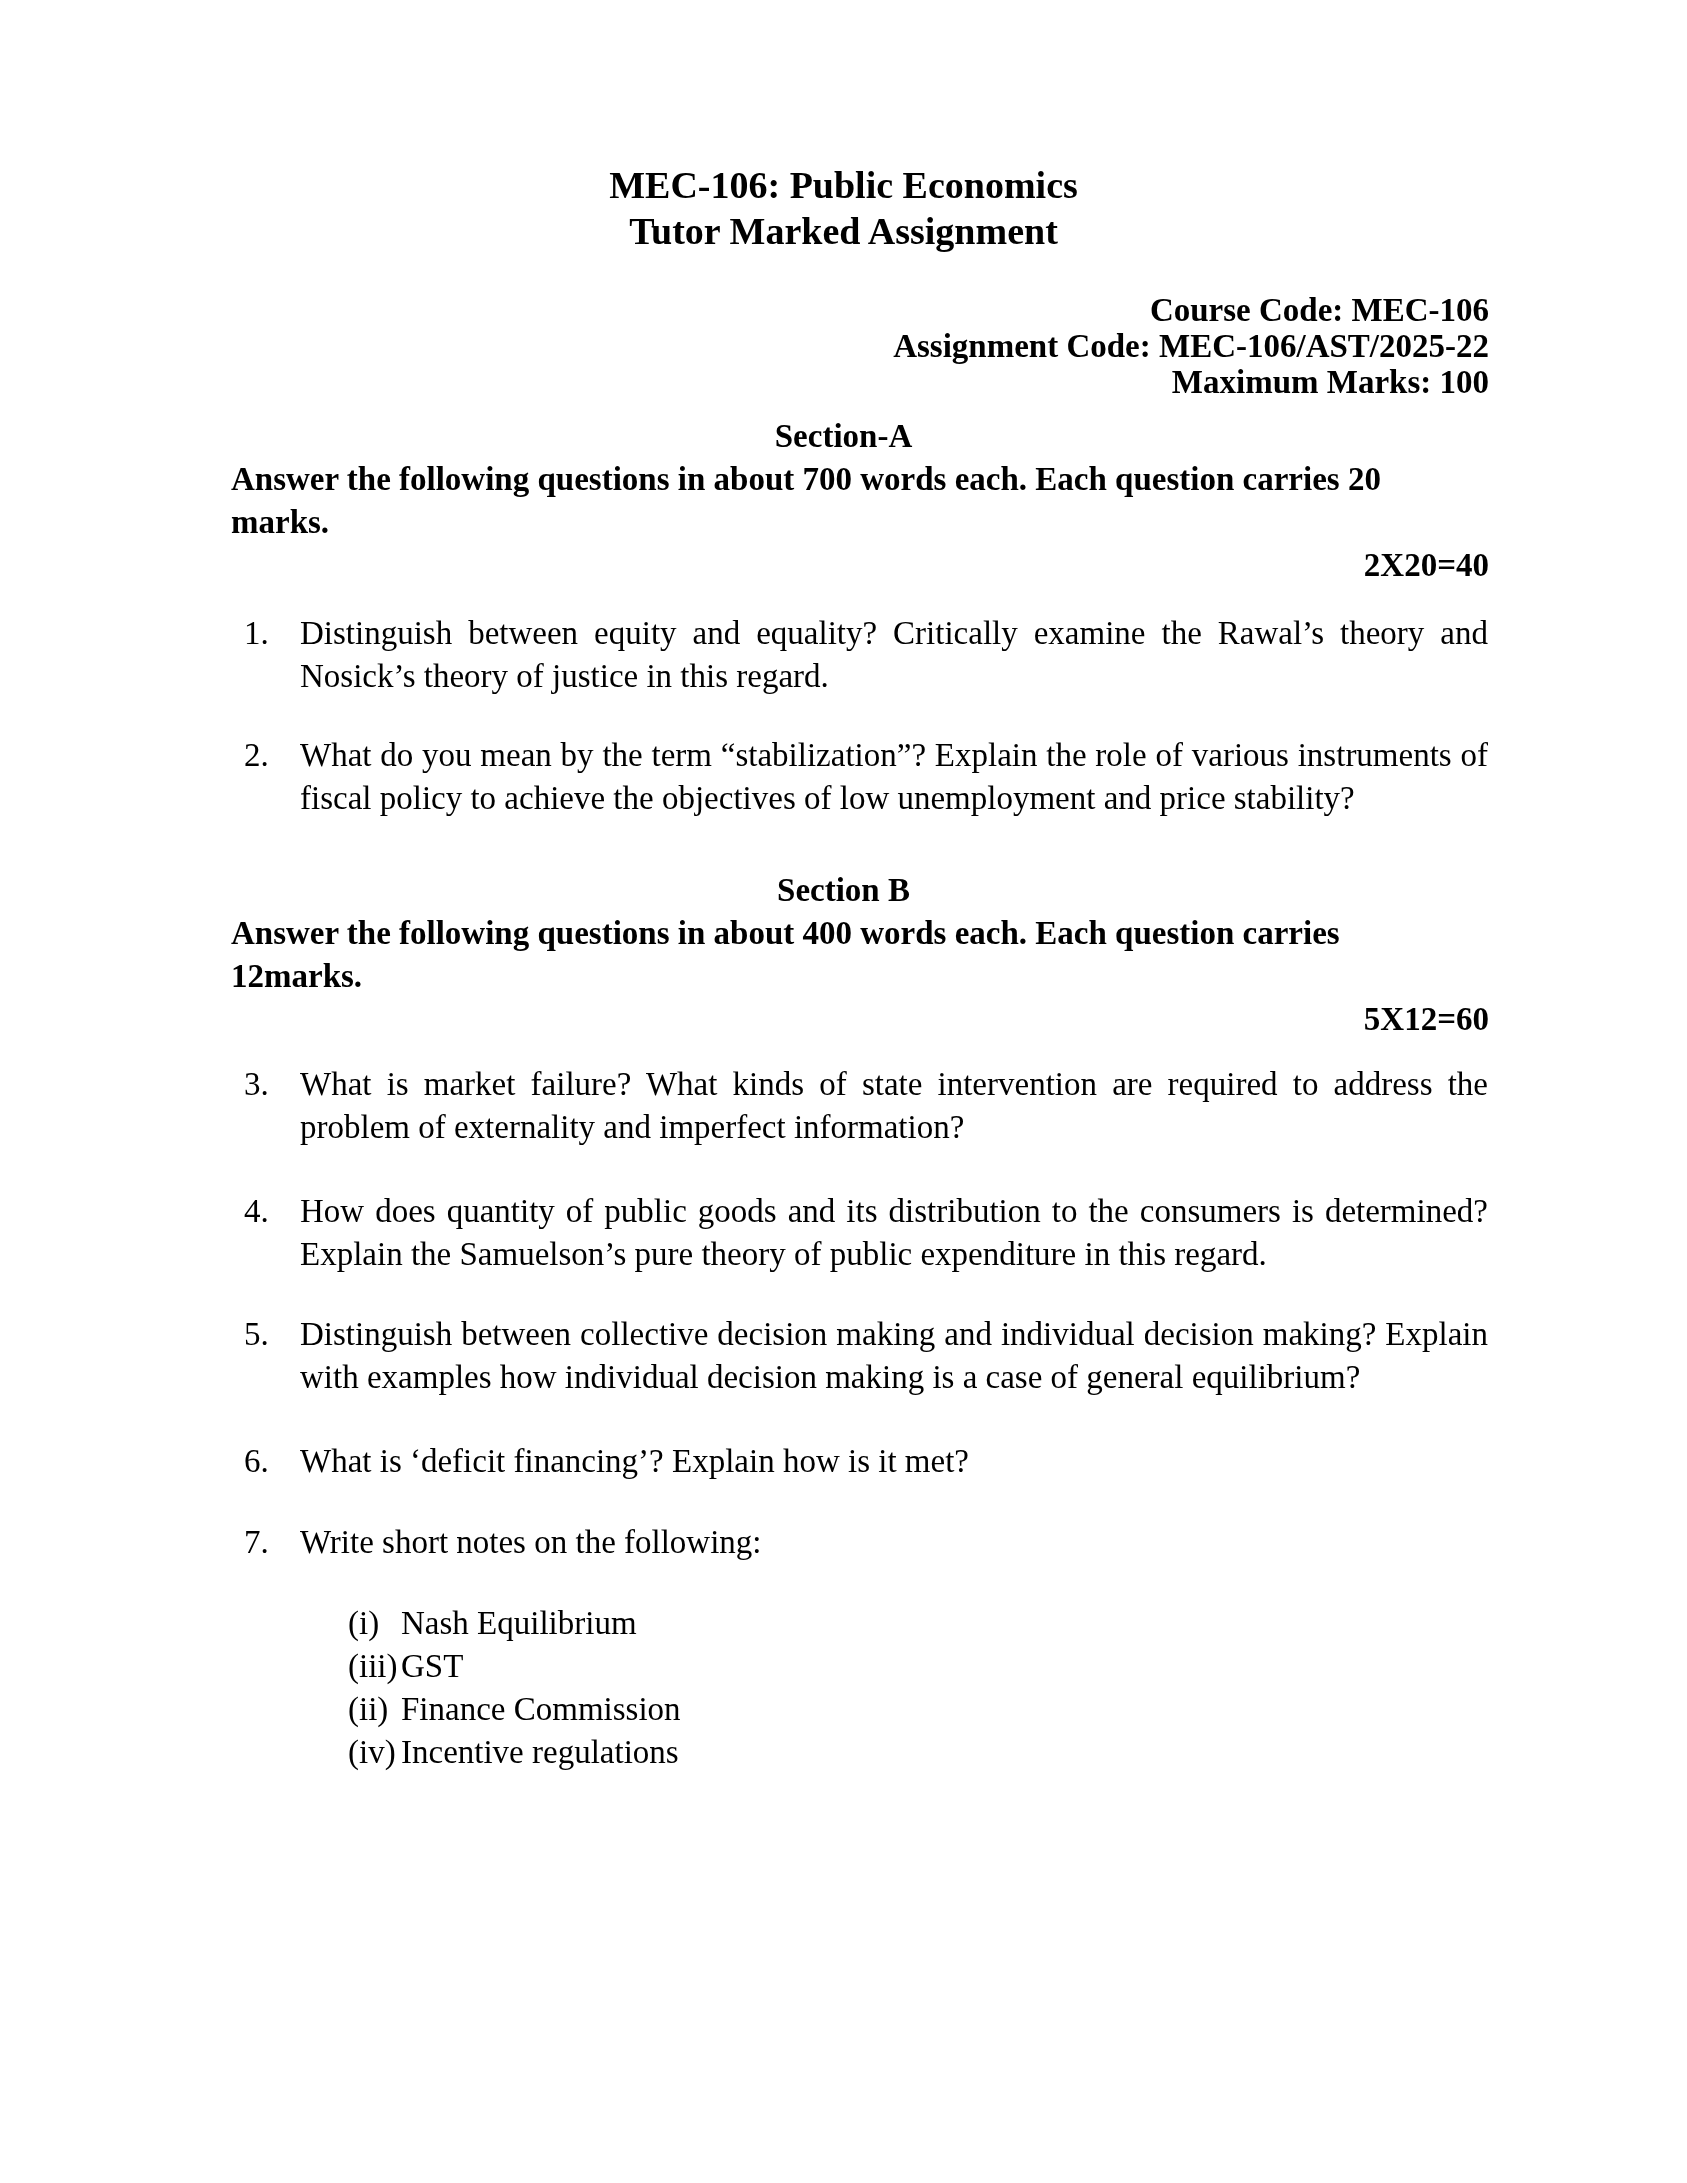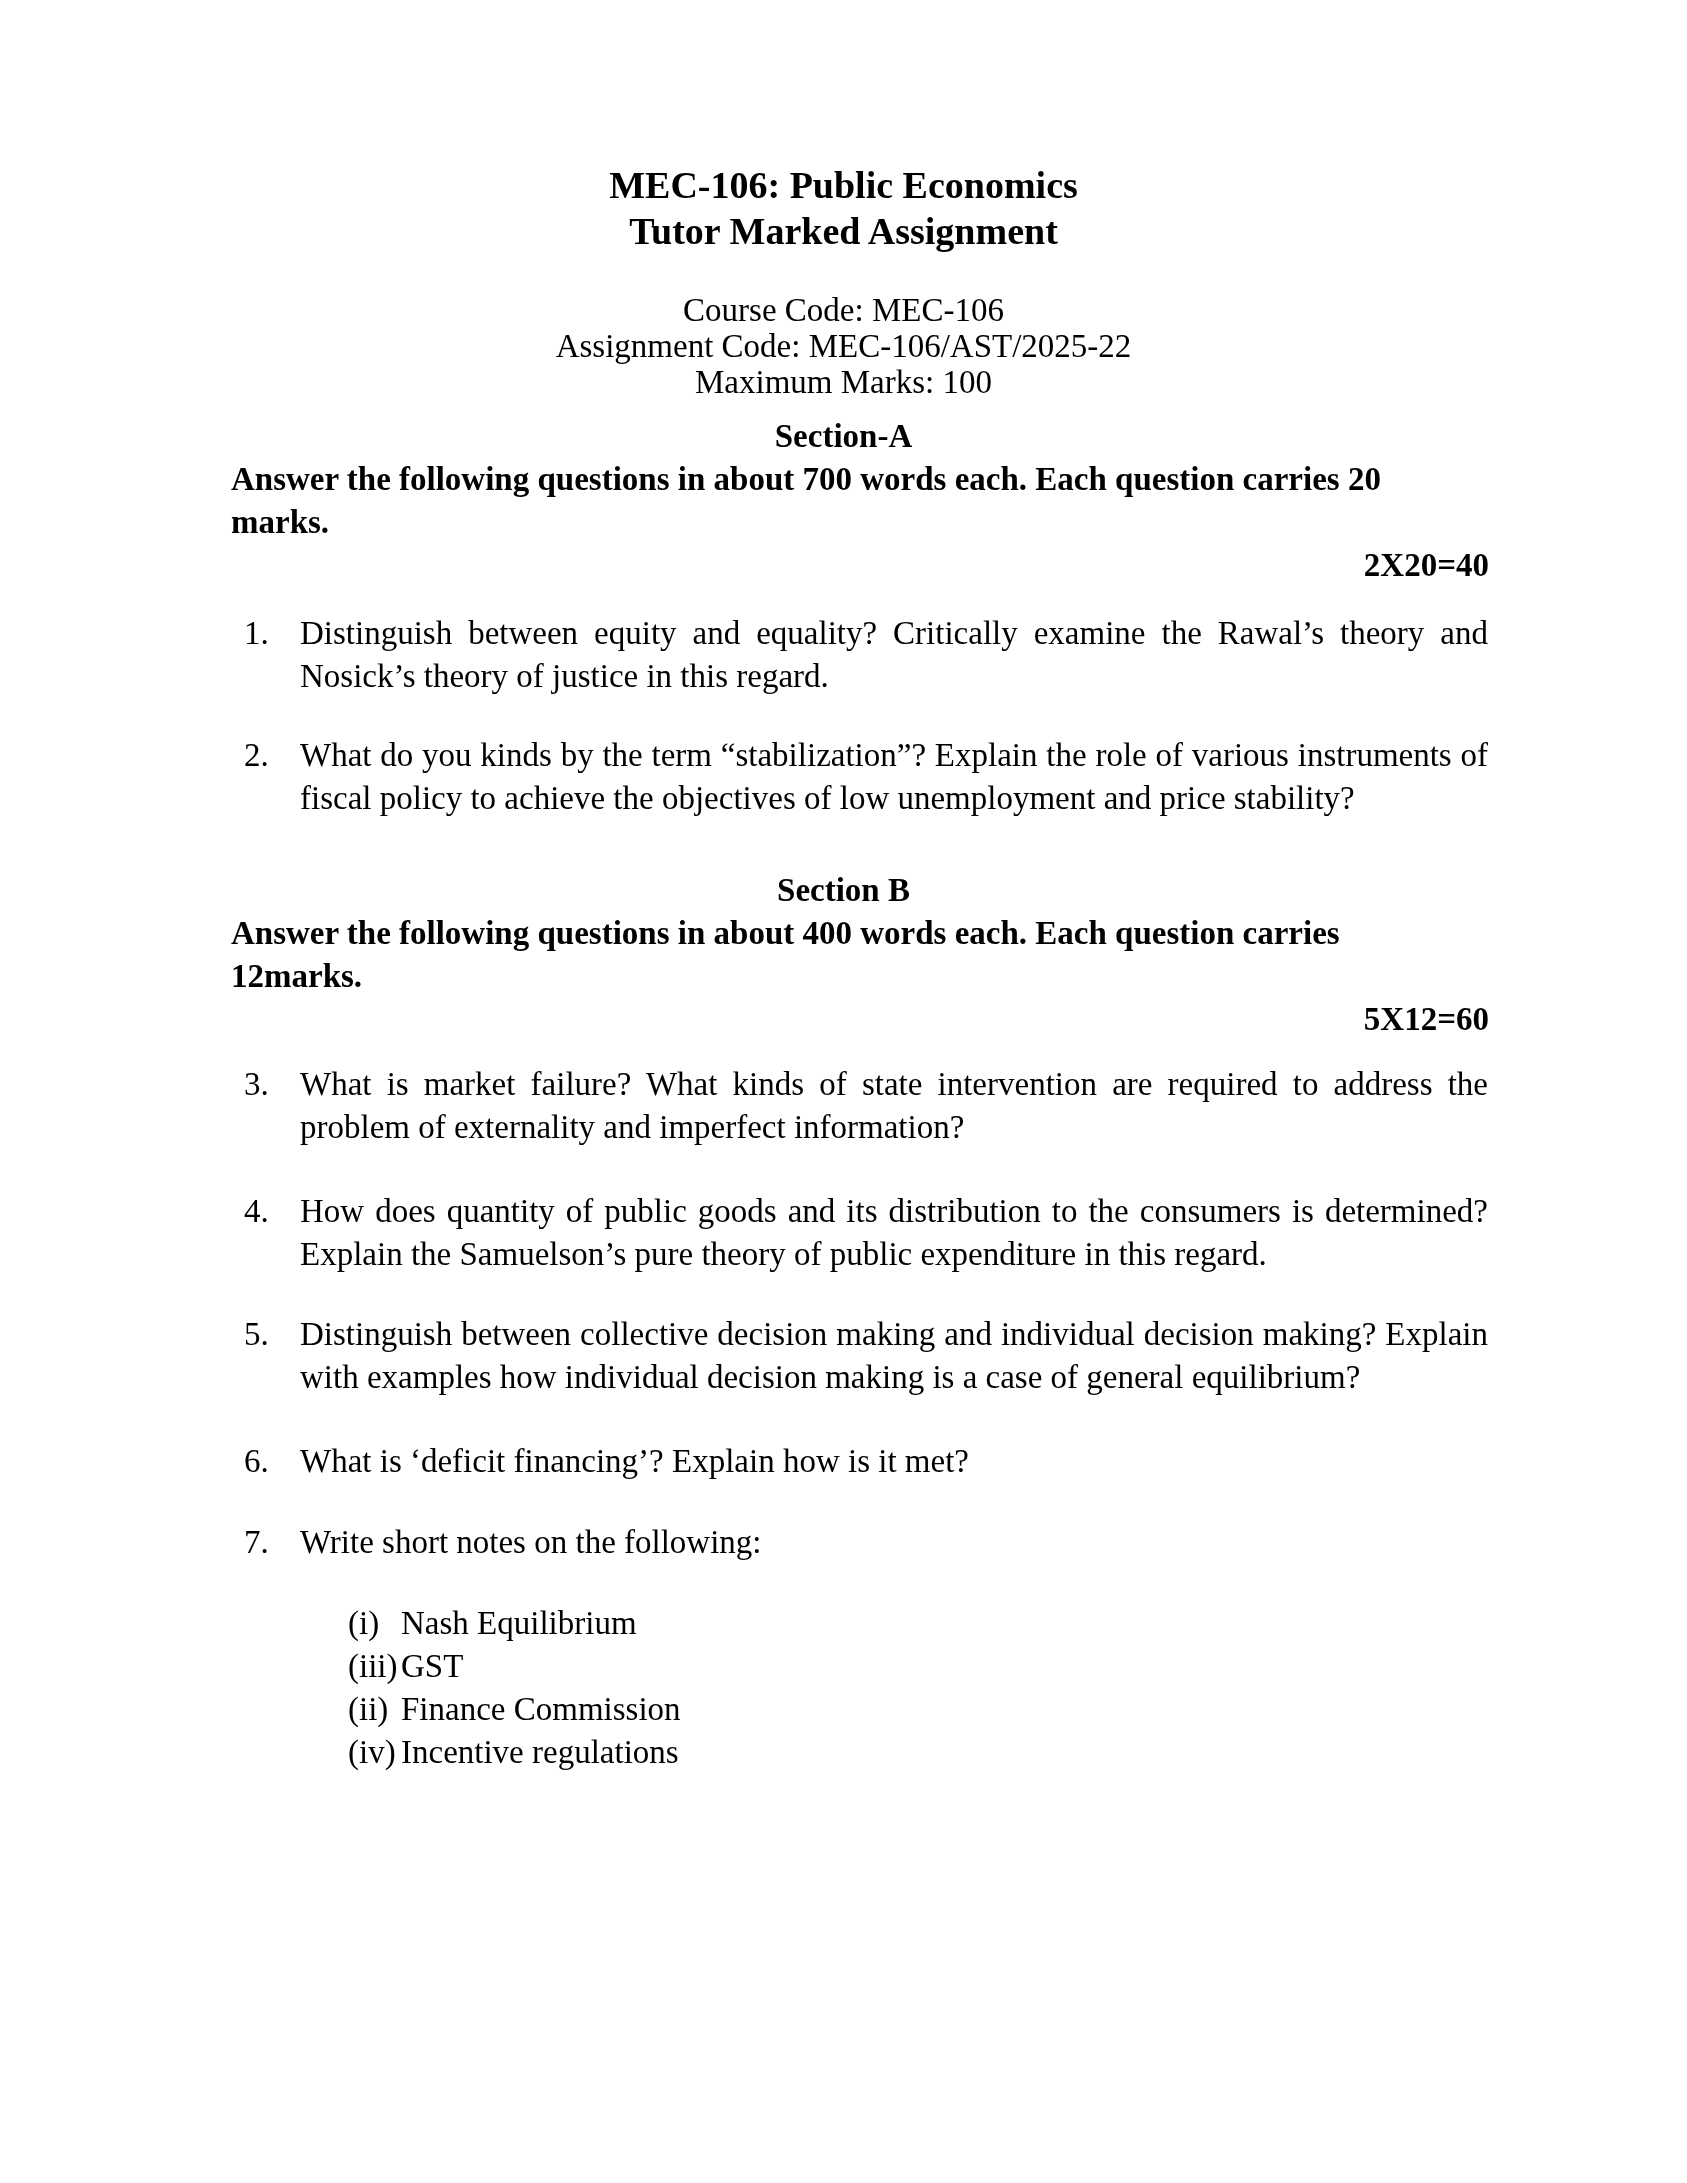--- a/index.html
+++ b/index.html
@@ -17,22 +17,22 @@
     overflow: hidden;
   }
   .doc-title {
     text-align: center;
     font-weight: bold;
     font-size: 38px;
     line-height: 46px;
   }
   .meta-block {
     margin-top: 38px;
-    text-align: center;
-    font-weight: normal;
+    text-align: right;
+    font-weight: bold;
     line-height: 36px;
   }
   .note-line {
     margin-top: 42px;
     font-weight: bold;
   }
   .sec-head {
     text-align: center;
     font-weight: bold;
     font-size: 33px;
@@ -100,21 +100,21 @@
 marks.</p>
     <div class="marks-line">2X20=40</div>
 
     <div class="q" id="q1">
       <span class="q-num">1.</span>
       <div class="q-text">Distinguish between equity and equality? Critically examine the Rawal’s theory and Nosick’s theory of justice in this regard.</div>
     </div>
 
     <div class="q" id="q2">
       <span class="q-num">2.</span>
-      <div class="q-text">What do you kinds by the term “stabilization”? Explain the role of various instruments of fiscal policy to achieve the objectives of low unemployment and price stability?</div>
+      <div class="q-text">What do you mean by the term “stabilization”? Explain the role of various instruments of fiscal policy to achieve the objectives of low unemployment and price stability?</div>
     </div>
   </div>
 
   <div>
     <h2 class="sec-head sec-head-b">Section B</h2>
     <p class="instruction">Answer the following questions in about 400 words each. Each question carries
 12marks.</p>
     <div class="marks-line">5X12=60</div>
 
     <div class="q" id="q3">

